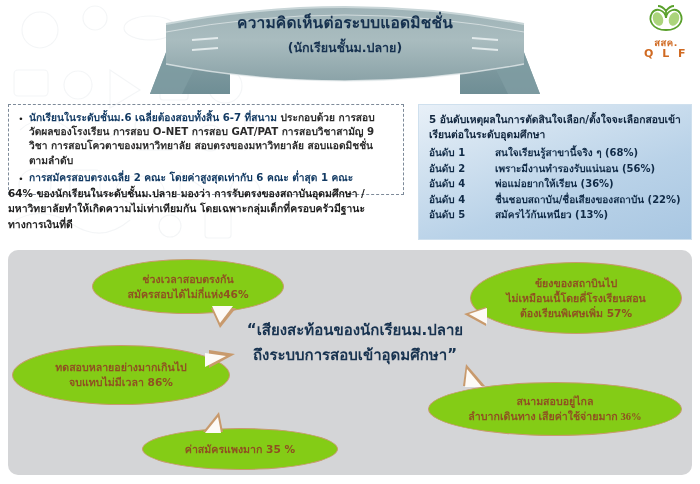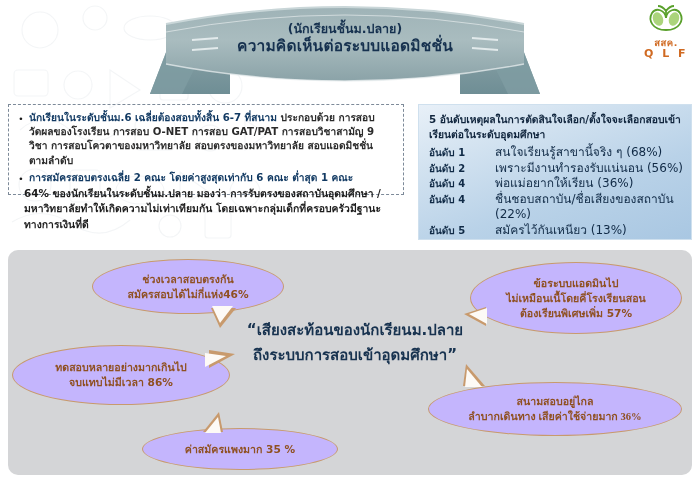--- a/index.html
+++ b/index.html
@@ -108,21 +108,21 @@
     font-weight: bold;
   }
   .fact-text .muted {
     color: #2b2b2b;
     font-weight: bold;
   }
 
   
   #summary-paragraph {
     position: absolute;
-    left: 24px; top: 186px;
+    left: 8px; top: 186px;
     width: 392px;
     font-size: 10.4px;
     line-height: 15.4px;
     color: #1d1d1d;
     font-weight: bold;
   }
 
   
   #ranking-panel {
     position: absolute;
@@ -146,22 +146,22 @@
     line-height: 15.5px;
   }
   .rank-label {
     flex: 0 0 66px;
     font-size: 10px;
     font-weight: bold;
     color: #102a46;
   }
   .rank-value {
     flex: 1 1 auto;
-    font-size: 12px;
-    font-weight: normal;
+    font-size: 10px;
+    font-weight: bold;
     color: #102a46;
   }
 
   
   #quotes-panel {
     position: absolute;
     left: 8px; top: 250px;
     width: 684px; height: 225px;
     background: #d4d5d7;
     border-radius: 10px;
@@ -177,21 +177,21 @@
     font-weight: bold;
     color: #17324f;
     line-height: 25px;
     z-index: 3;
   }
 
   
   .bubble {
     position: absolute;
     box-sizing: border-box;
-    background: #c4b5fd;
+    background: #84cc16;
     border: 1.6px solid #c89a6d;
     border-radius: 50% / 50%;
     display: flex;
     align-items: center;
     justify-content: center;
     text-align: center;
     color: #8a4a1e;
     font-weight: bold;
     z-index: 5;
     padding: 4px 10px;
@@ -283,22 +283,22 @@
     <path d="M56 62 Q235 96 414 62" fill="none" stroke="#e8eeef" stroke-width="1.4" opacity="0.75"></path>
 
     <path d="M82 38 L108 36" stroke="#e9f0f1" stroke-width="2.2" opacity="0.9"></path>
     <path d="M82 48 L108 46" stroke="#e9f0f1" stroke-width="2.2" opacity="0.9"></path>
 
     <path d="M362 36 L388 38" stroke="#e9f0f1" stroke-width="2.2" opacity="0.9"></path>
     <path d="M362 46 L388 48" stroke="#e9f0f1" stroke-width="2.2" opacity="0.9"></path>
   </svg>
 
   <div id="banner-title-wrap">
+    <div id="banner-title">ความคิดเห็นต่อระบบแอดมิชชั่น</div>
     <div id="banner-subtitle">(นักเรียนชั้นม.ปลาย)</div>
-    <div id="banner-title">ความคิดเห็นต่อระบบแอดมิชชั่น</div>
   </div>
 
   <div id="logo">
     <svg width="44" height="30" viewBox="0 0 44 30">
       <g fill="none" stroke="#5aa02c" stroke-width="1.8">
         <path d="M22 26 C8 26 4 16 8 9 C12 3 21 6 22 14"></path>
         <path d="M22 26 C36 26 40 16 36 9 C32 3 23 6 22 14"></path>
         <path d="M22 14 L22 5"></path>
         <path d="M22 7 C19 3 16 2 14 2"></path>
         <path d="M22 7 C25 3 28 2 30 2"></path>
@@ -358,21 +358,21 @@
     <div class="bubble-text">
       <div>ช่วงเวลาสอบตรงกัน</div>
       <div>สมัครสอบได้ไม่กี่แห่ง46%</div>
     </div>
     <span class="tail"></span>
     <span class="tail-inner"></span>
   </div>
 
   <div class="bubble" id="bubble-exam-hard">
     <div class="bubble-text">
-      <div>ข้อระบบแอดมินไป</div>
+      <div>ข้ยงของสถาบินไป</div>
       <div>ไม่เหมือนเนื้โดยคี่โรงเรียนสอน</div>
       <div>ต้องเรียนพิเศษเพิ่ม 57%</div>
     </div>
     <span class="tail"></span>
     <span class="tail-inner"></span>
   </div>
 
   <div class="bubble" id="bubble-too-many">
     <div class="bubble-text">
       <div>ทดสอบหลายอย่างมากเกินไป</div>

